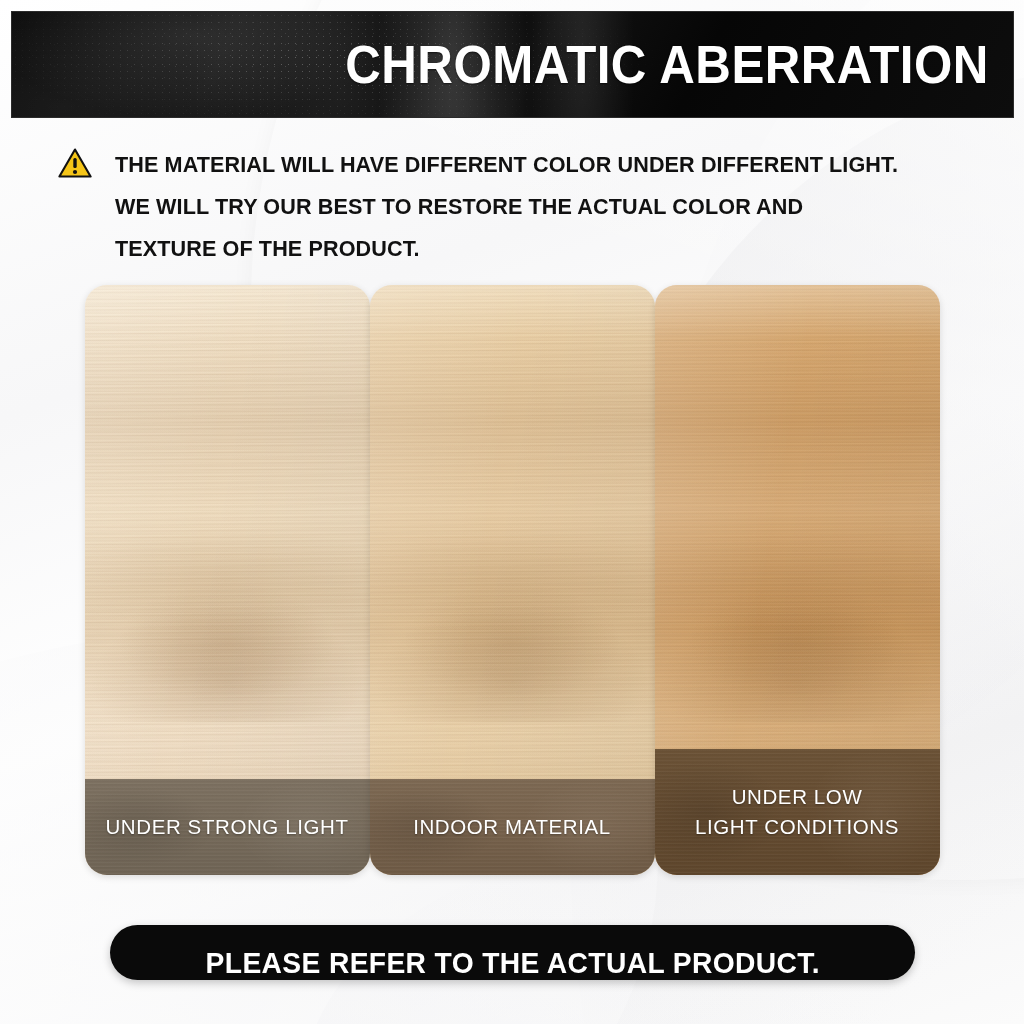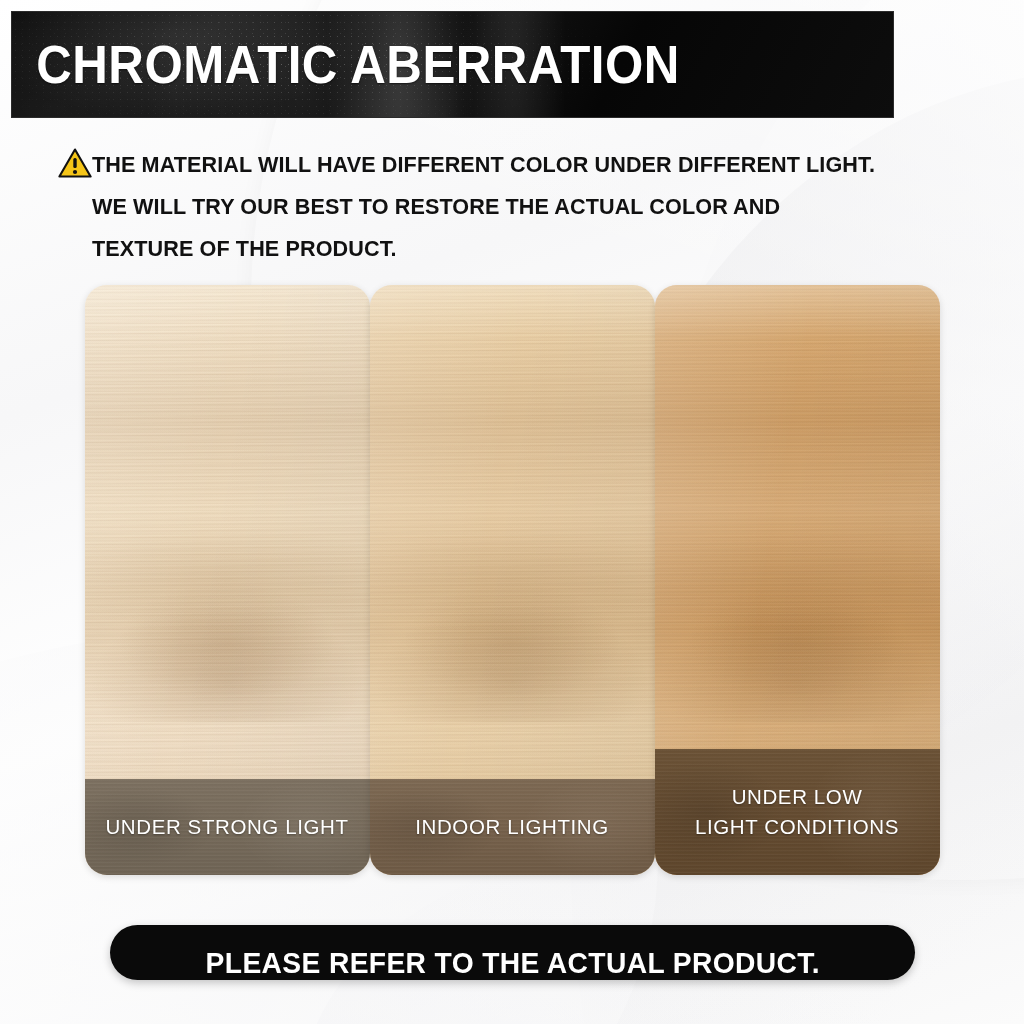--- a/index.html
+++ b/index.html
@@ -64,28 +64,28 @@
     left: 700px; top: -120px;
     border-radius: 50%;
     background: linear-gradient(200deg, rgba(255,255,255,1) 0%, rgba(240,240,242,0.2) 70%);
     transform: rotate(22deg);
   }
 
   
   .banner {
     position: absolute;
     left: 11px; top: 11px;
-    width: 883px; height: 107px;
+    width: 1003px; height: 107px;
     background: #050505;
     border: 1px solid #2b2b2b;
     box-sizing: border-box;
     overflow: hidden;
     display: flex;
     align-items: center;
-    justify-content: flex-start;
+    justify-content: flex-end;
   }
   .banner-tex {
     position: absolute; inset: 0;
     background:
       radial-gradient(ellipse 280px 120px at 18% 22%, rgba(255,255,255,0.10), rgba(255,255,255,0) 70%),
       radial-gradient(ellipse 220px 300px at 33% 75%, rgba(255,255,255,0.085), rgba(255,255,255,0) 72%),
       radial-gradient(ellipse 120px 520px at 44% 50%, rgba(255,255,255,0.16), rgba(255,255,255,0) 62%),
       radial-gradient(ellipse 80px 420px at 57% 40%, rgba(255,255,255,0.09), rgba(255,255,255,0) 65%),
       radial-gradient(ellipse 340px 160px at 5% 90%, rgba(255,255,255,0.05), rgba(255,255,255,0) 70%),
       linear-gradient(118deg, #0b0b0b 0%, #141414 22%, #070707 40%, #121212 52%, #060606 68%, #0d0d0d 100%);
@@ -119,20 +119,21 @@
     width: 920px;
     display: flex;
     align-items: flex-start;
   }
   .warn-icon {
     width: 34px; height: 30px;
     margin-top: 4px;
     flex: 0 0 auto;
   }
   .notice-lines {
+    margin-left: 23px;
     color: #111111;
   }
   .notice-line {
     font-size: 22.5px;
     font-weight: 700;
     letter-spacing: 0.1px;
     line-height: 42px;
     transform: scaleX(0.96);
     transform-origin: left center;
     white-space: nowrap;
@@ -323,21 +324,21 @@
     <div class="panel">
       <div class="wood wood-2"></div>
       <div class="figure"></div>
       <div class="grain"></div>
       <div class="grain2"></div>
       <div class="band-shade"></div>
       <div class="sheen"></div>
       <div class="label-band band-2">
         <div class="band-grain"></div>
         <div class="band-fig"></div>
-        <div class="band-text">INDOOR LIGHTING</div>
+        <div class="band-text">INDOOR MATERIAL</div>
       </div>
     </div>
 
     <div class="panel">
       <div class="wood wood-3"></div>
       <div class="figure"></div>
       <div class="grain"></div>
       <div class="grain2"></div>
       <div class="band-shade"></div>
       <div class="sheen"></div>

